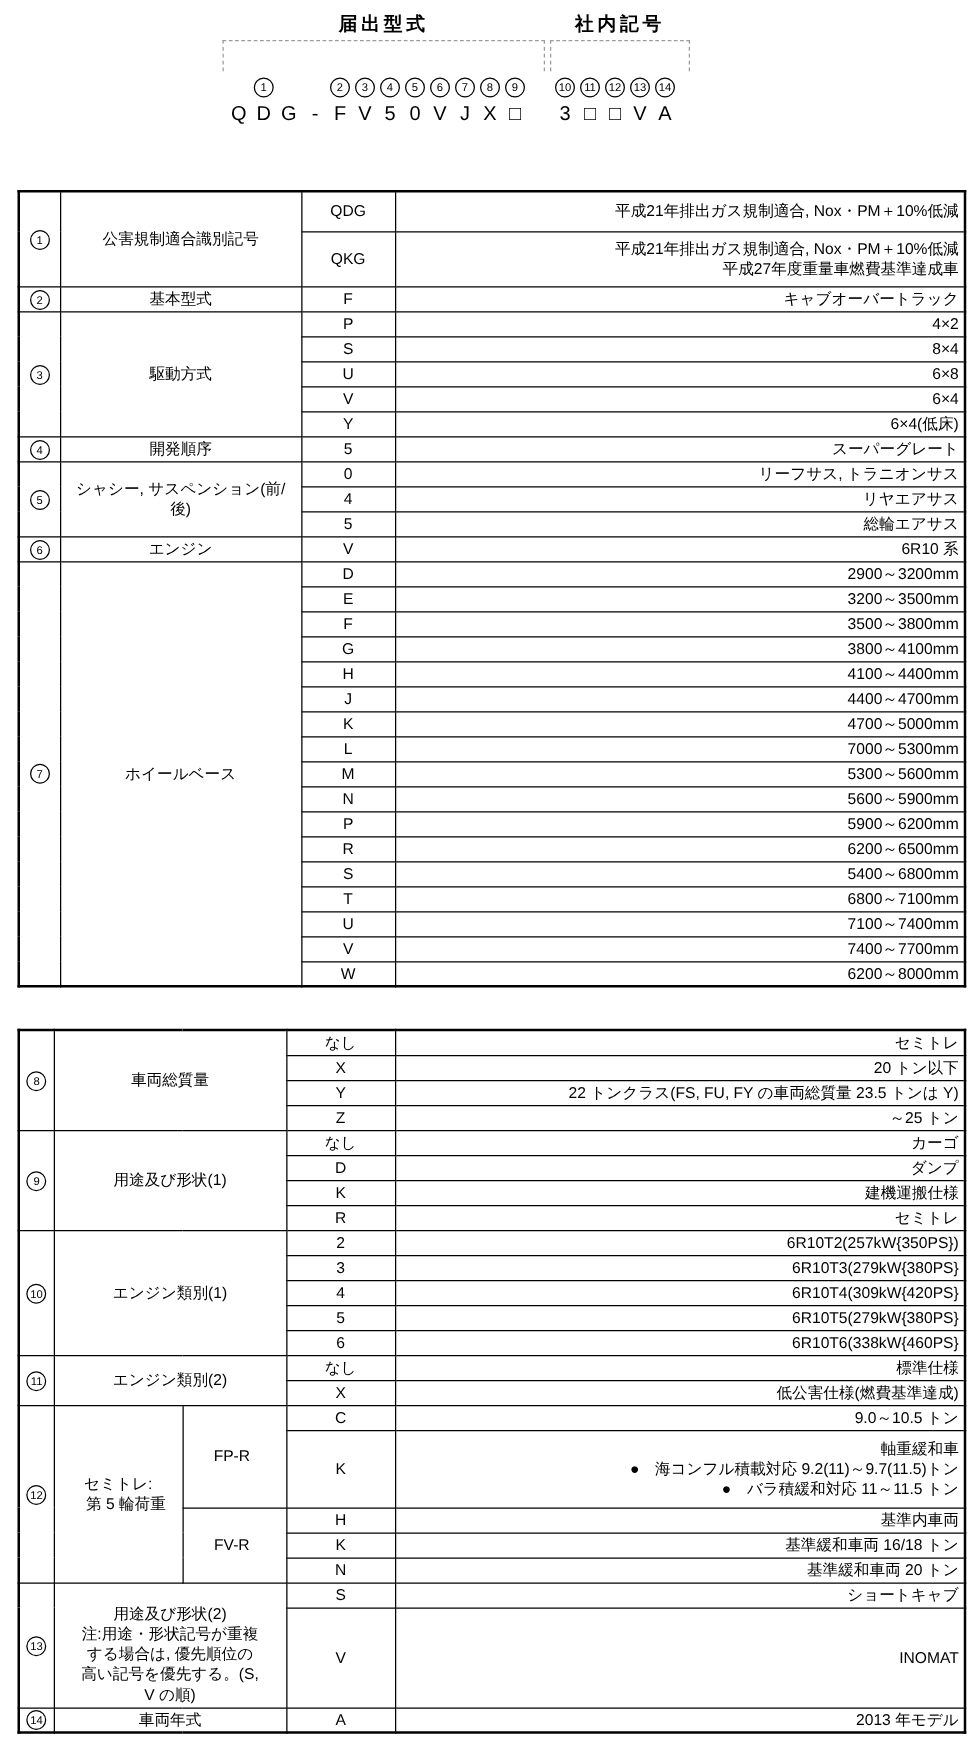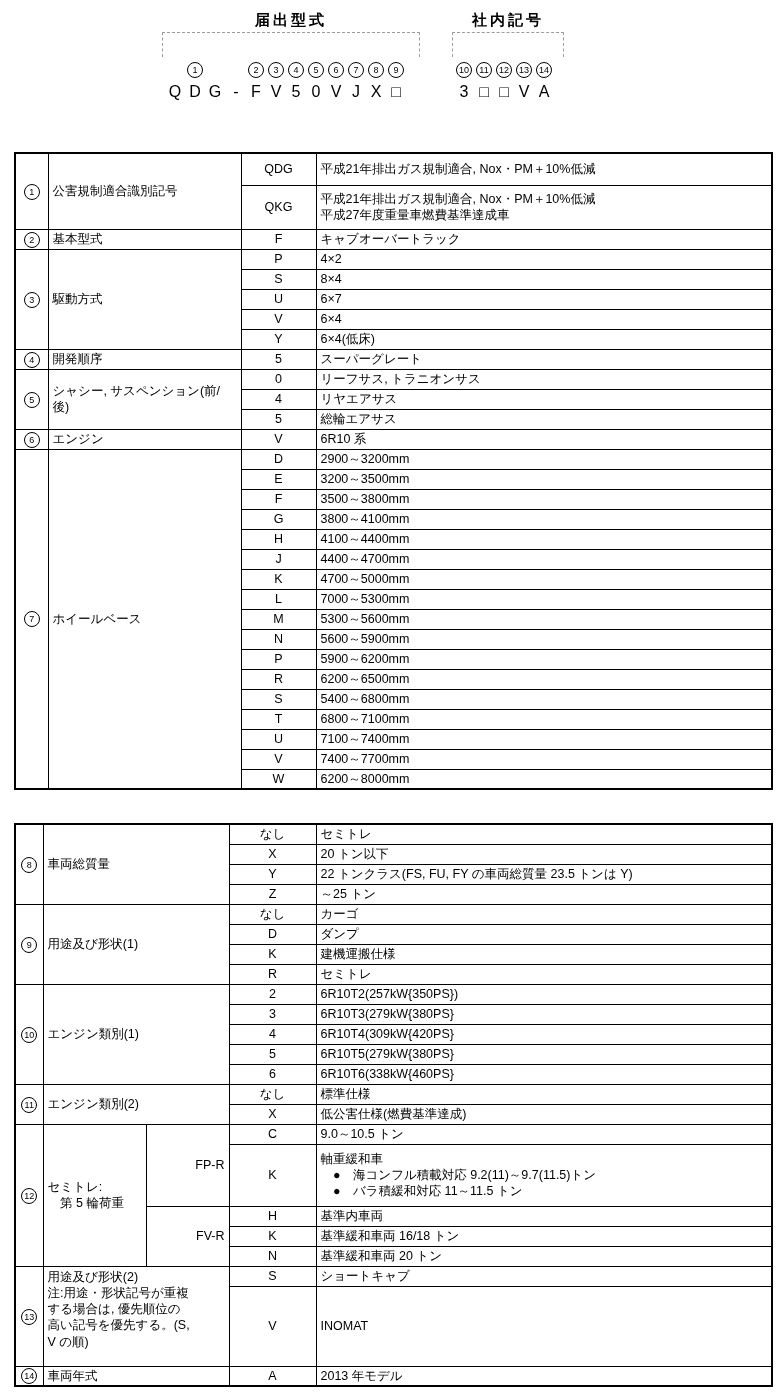--- a/index.html
+++ b/index.html
@@ -1,45 +1,45 @@
 <!DOCTYPE html>
 <html><head>
 <meta charset="utf-8">
 <style>
   html,body{margin:0;padding:0;background:#fff;}
   body{width:784px;height:1393px;font-family:"Liberation Sans","DejaVu Sans",sans-serif;color:#000;}
   .page{position:relative;width:784px;height:1393px;background:#fff;overflow:hidden;}
 
   
   .hdr-group{position:absolute;top:10px;}
-  .hdr-left{left:162px;width:258px;}
-  .hdr-right{left:452px;width:112px;}
+  .hdr-left{left:178px;width:258px;}
+  .hdr-right{left:440px;width:112px;}
   .hdr-title{text-align:center;font-size:15px;letter-spacing:3px;font-weight:bold;height:20px;line-height:20px;}
   .bracket{height:24px;margin-top:2px;border-top:1px dashed #9b9b9b;border-left:1px dashed #9b9b9b;border-right:1px dashed #9b9b9b;}
   .cells{display:flex;margin-top:5px;padding-left:2px;}
   .hcol{display:flex;flex-direction:column;align-items:center;width:20px;row-gap:4px;}
   .hcol.wide{width:62px;}
   .circ{display:inline-block;width:14px;height:14px;line-height:14px;border:1px solid #000;border-radius:50%;font-size:9px;text-align:center;background:#fff;box-sizing:content-box;}
   .circ.hidden{visibility:hidden;}
   .chr{font-size:16px;line-height:20px;height:20px;white-space:nowrap;}
   .hcol.wide .chr{letter-spacing:8px;padding-left:8px;}
 
   
   table.dtable{position:absolute;left:14px;border-collapse:collapse;table-layout:fixed;width:757px;border:2px solid #000;}
   table.t1{top:152px;}
   table.t2{top:823px;}
   .dtable td{border:1px solid #000;font-size:12.5px;line-height:1.3;padding:1px 4px;vertical-align:middle;overflow:hidden;}
   .dtable tr{height:20px;}
   tr.h32{height:32px;} tr.h44{height:44px;margin-top:32px;} tr.h62{height:62px;} tr.h80{height:80px;}
   td.num{text-align:center;padding:0;}
   td.code{text-align:center;}
-  td.sub{text-align:right;padding-left:0;}
-  td.label{text-align:left;white-space:pre-line;}
-  td.desc{text-align:left;white-space:pre-line;}
-  td.vtop{vertical-align:top;padding-top:2px;}
+  td.sub{text-align:center;padding-left:0;}
+  td.label{text-align:center;white-space:pre-line;}
+  td.desc{text-align:right;white-space:pre-line;}
+  td.vtop{vertical-align:top;padding-top:16px;}
 </style>
 </head>
 <body>
 
 <div class="page">
 
   <div class="hdr-group hdr-left">
     <div class="hdr-title">届出型式</div>
     <div class="bracket"></div>
     <div class="cells">
@@ -143,21 +143,21 @@
         <td class="label" rowspan="5">駆動方式</td>
         <td class="code">P</td>
         <td class="desc">4×2</td>
       </tr>
       <tr>
           <td class="code">S</td>
           <td class="desc">8×4</td>
         </tr>
       <tr>
           <td class="code">U</td>
-          <td class="desc">6×7</td>
+          <td class="desc">6×8</td>
         </tr>
       <tr>
           <td class="code">V</td>
           <td class="desc">6×4</td>
         </tr>
       <tr>
           <td class="code">Y</td>
           <td class="desc">6×4(低床)</td>
         </tr>
       <tr>

